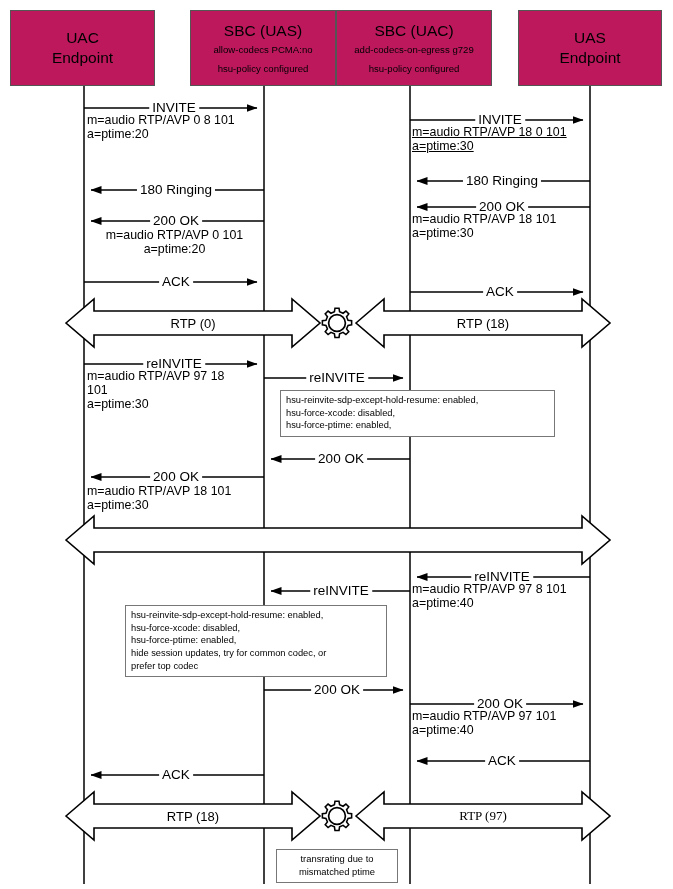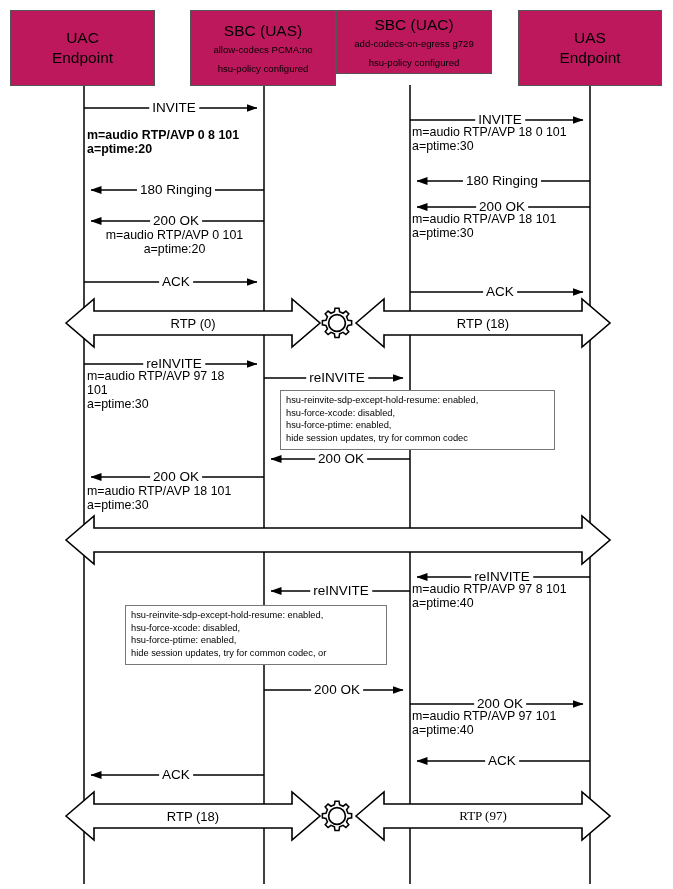--- a/index.html
+++ b/index.html
@@ -193,37 +193,37 @@
     <div class="actor-title">UAC
 Endpoint</div>
   </div>
 
   <div class="actor-box" style="left:190px; top:10px; width:146px; height:76px;">
     <div class="actor-title">SBC (UAS)</div>
     <div class="actor-sub"><b>allow-codecs</b><span> PCMA:no</span></div>
     <div class="actor-sub second"><b>hsu-policy</b><span> configured</span></div>
   </div>
 
-  <div class="actor-box" style="left:336px; top:10px; width:156px; height:64px;">
+  <div class="actor-box" style="left:336px; top:10px; width:156px; height:76px;">
     <div class="actor-title">SBC (UAC)</div>
     <div class="actor-sub"><b>add-codecs-on-egress</b><span> g729</span></div>
     <div class="actor-sub second"><b>hsu-policy</b><span> configured</span></div>
   </div>
 
   <div class="actor-box" style="left:518px; top:10px; width:144px; height:76px;">
     <div class="actor-title">UAS
 Endpoint</div>
   </div>
 
   <div class="msg-label" style="left:174px; top:108px;">INVITE</div>
-  <div class="sdp" style="left:87px; top:129px;font-weight:bold;">m=audio RTP/AVP 0 8 101
+  <div class="sdp" style="left:87px; top:114px;">m=audio RTP/AVP 0 8 101
 a=ptime:20</div>
 
   <div class="msg-label" style="left:500px; top:120px;">INVITE</div>
-  <div class="sdp" style="left:412px; top:126px;">m=audio RTP/AVP 18 0 101
+  <div class="sdp" style="left:412px; top:126px;text-decoration:underline;">m=audio RTP/AVP 18 0 101
 a=ptime:30</div>
 
   <div class="msg-label" style="left:502px; top:181px;">180 Ringing</div>
   <div class="msg-label" style="left:176px; top:190px;">180 Ringing</div>
 
   <div class="msg-label" style="left:502px; top:207px;">200 OK</div>
   <div class="sdp" style="left:412px; top:213px;">m=audio RTP/AVP 18 101
 a=ptime:30</div>
 
   <div class="msg-label" style="left:176px; top:221px;">200 OK</div>
@@ -263,24 +263,26 @@
 
   <div class="rtp-label" style="left:193px; top:323px;">RTP (0)</div>
   <div class="rtp-label" style="left:483px; top:323px;">RTP (18)</div>
   <div class="rtp-label" style="left:193px; top:816px;">RTP (18)</div>
   <div class="rtp-label" style="left:483px; top:816px;font-family:Liberation Serif, serif;">RTP (97)</div>
 
   <div class="note" style="left:280px; top:390px; width:275px;">
     <div class="ln"><b>hsu-reinvite-sdp-except-hold-resume</b><span>: enabled,</span></div>
     <div class="ln"><b>hsu-force-xcode</b><span>: disabled,</span></div>
     <div class="ln"><b>hsu-force-ptime</b><span>: enabled,</span></div>
-    <div class="ln"><b></b><span>hide session updates, try for common codec</span></div>
   </div>
 
   <div class="note" style="left:125px; top:605px; width:262px;">
     <div class="ln"><b>hsu-reinvite-sdp-except-hold-resume</b><span>: enabled,</span></div>
     <div class="ln"><b>hsu-force-xcode</b><span>: disabled,</span></div>
     <div class="ln"><b>hsu-force-ptime</b><span>: enabled,</span></div>
     <div class="ln"><b></b><span>hide session updates, try for common codec, or</span></div>
-  </div>
-
+    <div class="ln"><b></b><span>prefer top codec</span></div>
+  </div>
+
+  <div class="note centered" style="left:276px; top:849px; width:122px; white-space:pre-line;">transrating due to
+mismatched ptime</div>
 
 </div>
 
 </body></html>

